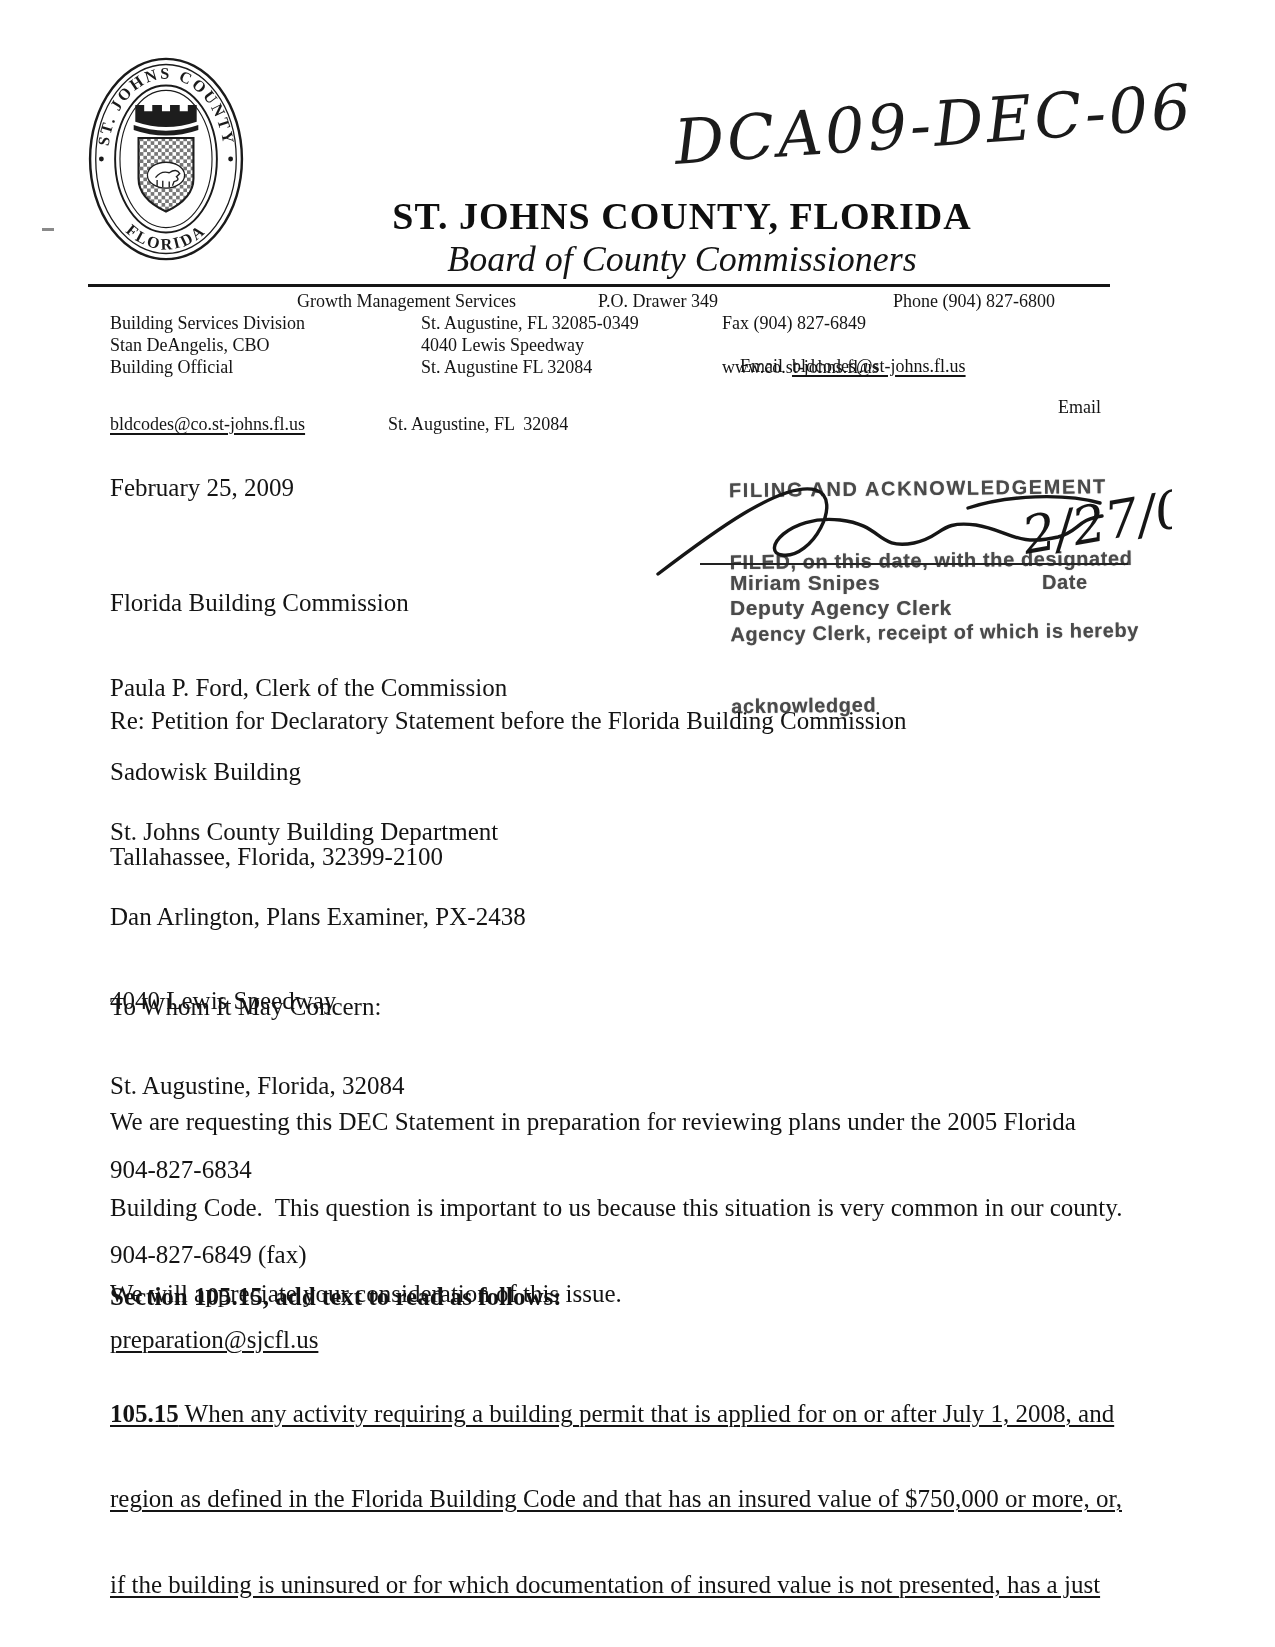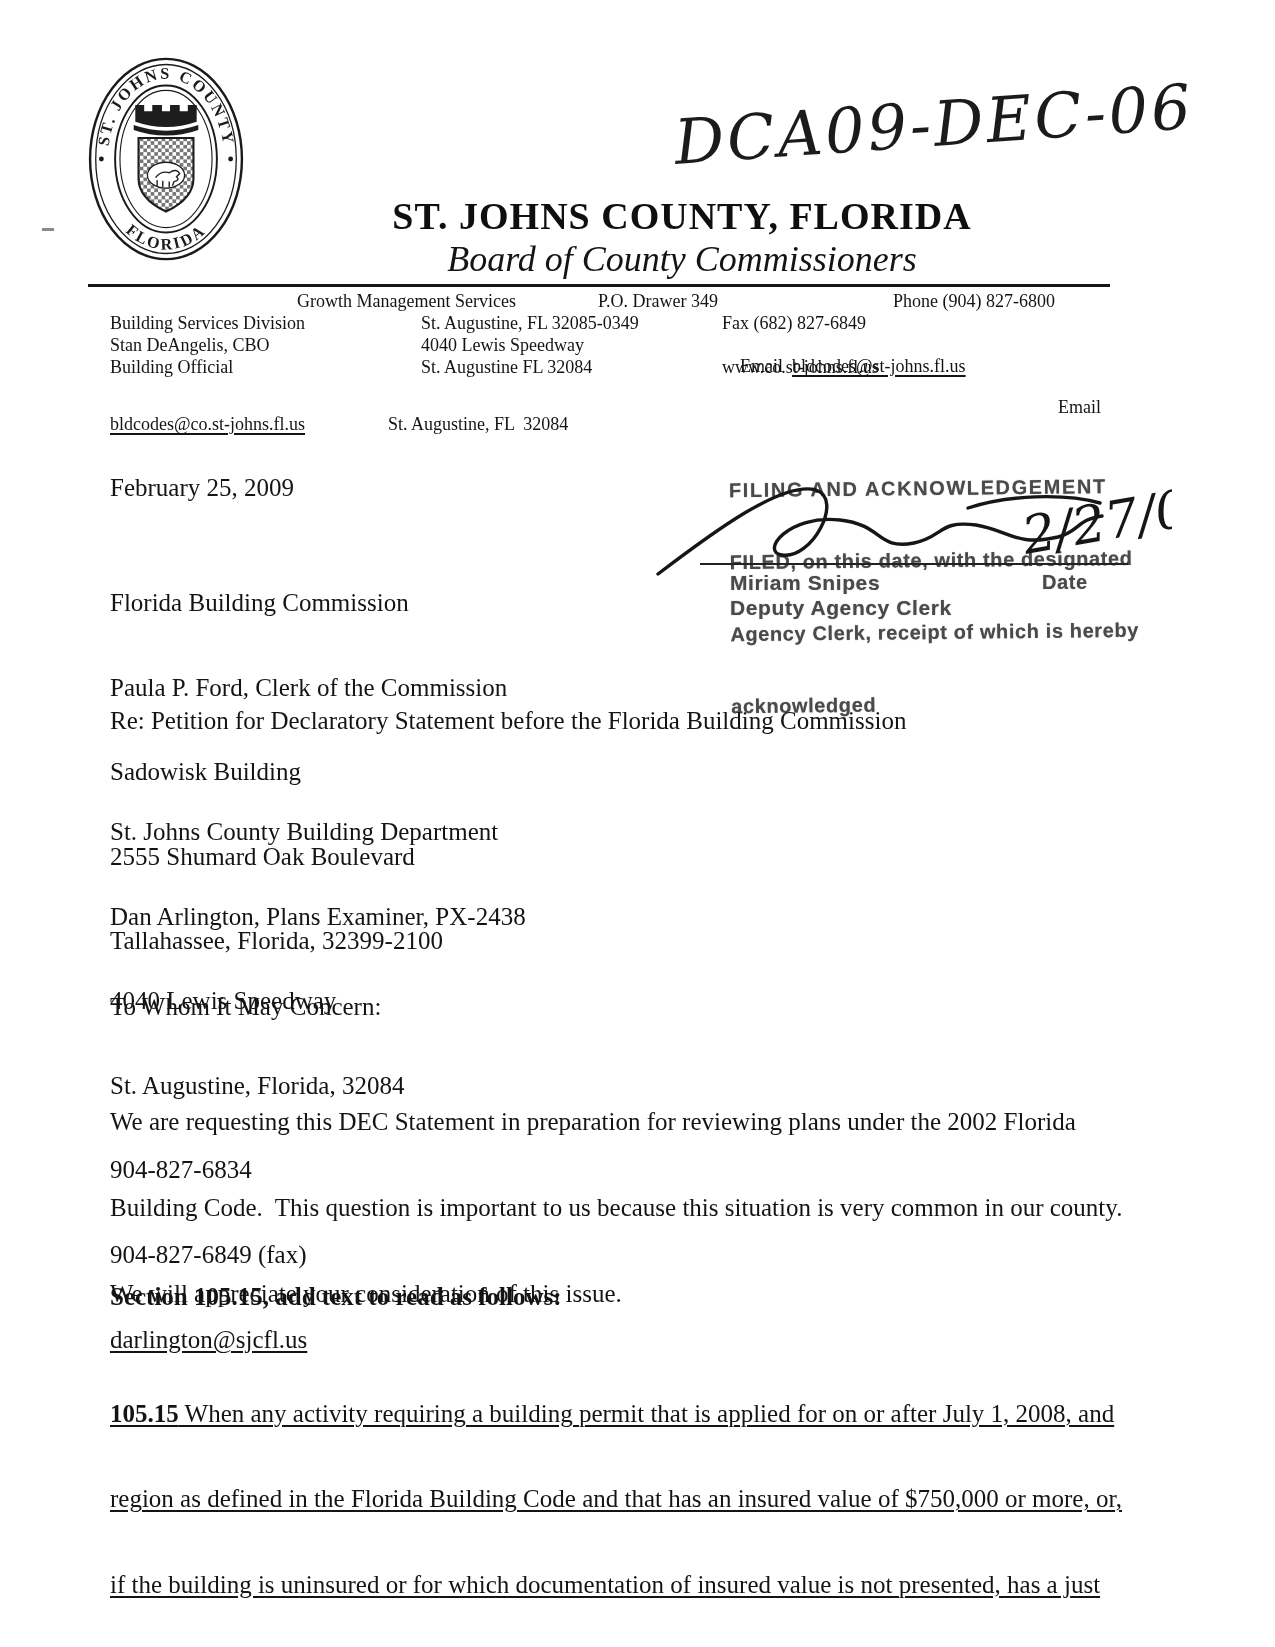--- a/index.html
+++ b/index.html
@@ -77,21 +77,21 @@
   <div class="abs small" style="left:893px;top:291px;">Phone (904) 827-6800</div>
 
   <div class="abs small" style="left:110px;top:313px;">Building Services Division</div>
   <div class="abs small" style="left:110px;top:335px;">Stan DeAngelis, CBO</div>
   <div class="abs small" style="left:110px;top:357px;">Building Official</div>
 
   <div class="abs small" style="left:421px;top:313px;">St. Augustine, FL 32085-0349</div>
   <div class="abs small" style="left:421px;top:335px;">4040 Lewis Speedway</div>
   <div class="abs small" style="left:421px;top:357px;">St. Augustine FL 32084</div>
 
-  <div class="abs small" style="left:722px;top:313px;">Fax (682) 827-6849</div>
+  <div class="abs small" style="left:722px;top:313px;">Fax (904) 827-6849</div>
   <div class="abs small" style="left:722px;top:335px;">
     <span>Email</span><span>  </span><span class="u">bldcodes@st-johns.fl.us</span>
   </div>
   <div class="abs small" style="left:722px;top:357px;">www.co.st-johns.fl.us</div>
 
   <div class="abs small" style="left:1058px;top:397px;">Email</div>
   <div class="abs small u" style="left:110px;top:414px;">bldcodes@co.st-johns.fl.us</div>
   <div class="abs small" style="left:388px;top:414px;">St. Augustine, FL  32084</div>
 
   <div class="abs stamp stamp-lines" style="left:730px;top:428px;">
@@ -111,40 +111,39 @@
     <path class="sig" d="M356,56 C396,43 452,41 488,51"></path>
     <text x="414" y="102" class="hand-date" transform="rotate(-10 414 102)">2/27/09</text>
   </svg>
 
   <div class="abs body-text" style="left:110px;top:474px;">February 25, 2009</div>
 
   <div class="abs body-text lineblock" style="left:110px;top:533px;">
     <div>Florida Building Commission</div>
     <div>Paula P. Ford, Clerk of the Commission</div>
     <div>Sadowisk Building</div>
-    <div>2555 Shumard Oak Boulevard</div>
     <div>Tallahassee, Florida, 32399-2100</div>
   </div>
 
   <div class="abs body-text" style="left:110px;top:707px;">Re: Petition for Declaratory Statement before the Florida Building Commission</div>
 
   <div class="abs body-text lineblock" style="left:110px;top:762px;">
     <div>St. Johns County Building Department</div>
     <div>Dan Arlington, Plans Examiner, PX-2438</div>
     <div>4040 Lewis Speedway</div>
     <div>St. Augustine, Florida, 32084</div>
     <div>904-827-6834</div>
     <div>904-827-6849 (fax)</div>
-    <div><span class="u">darlington@sjcfl.us</span></div>
+    <div><span class="u">preparation@sjcfl.us</span></div>
   </div>
 
   <div class="abs body-text" style="left:110px;top:993px;">To Whom It May Concern:</div>
 
   <div class="abs body-text paragraph" style="left:110px;top:1051px;">
-    <div>We are requesting this DEC Statement in preparation for reviewing plans under the 2002 Florida</div>
+    <div>We are requesting this DEC Statement in preparation for reviewing plans under the 2005 Florida</div>
     <div>Building Code.  This question is important to us because this situation is very common in our county.</div>
     <div>We will appreciate your consideration of this issue.</div>
   </div>
 
 
   <div class="abs body-text b" style="left:110px;top:1283px;">Section 105.15, add text to read as follows:</div>
 
   <div class="abs body-text codeblock" style="left:110px;top:1343px;">
     <div class="u"><span class="b">105.15</span><span> When any activity requiring a building permit that is applied for on or after July 1, 2008, and</span></div>
     <div class="u">region as defined in the Florida Building Code and that has an insured value of $750,000 or more, or,</div>

